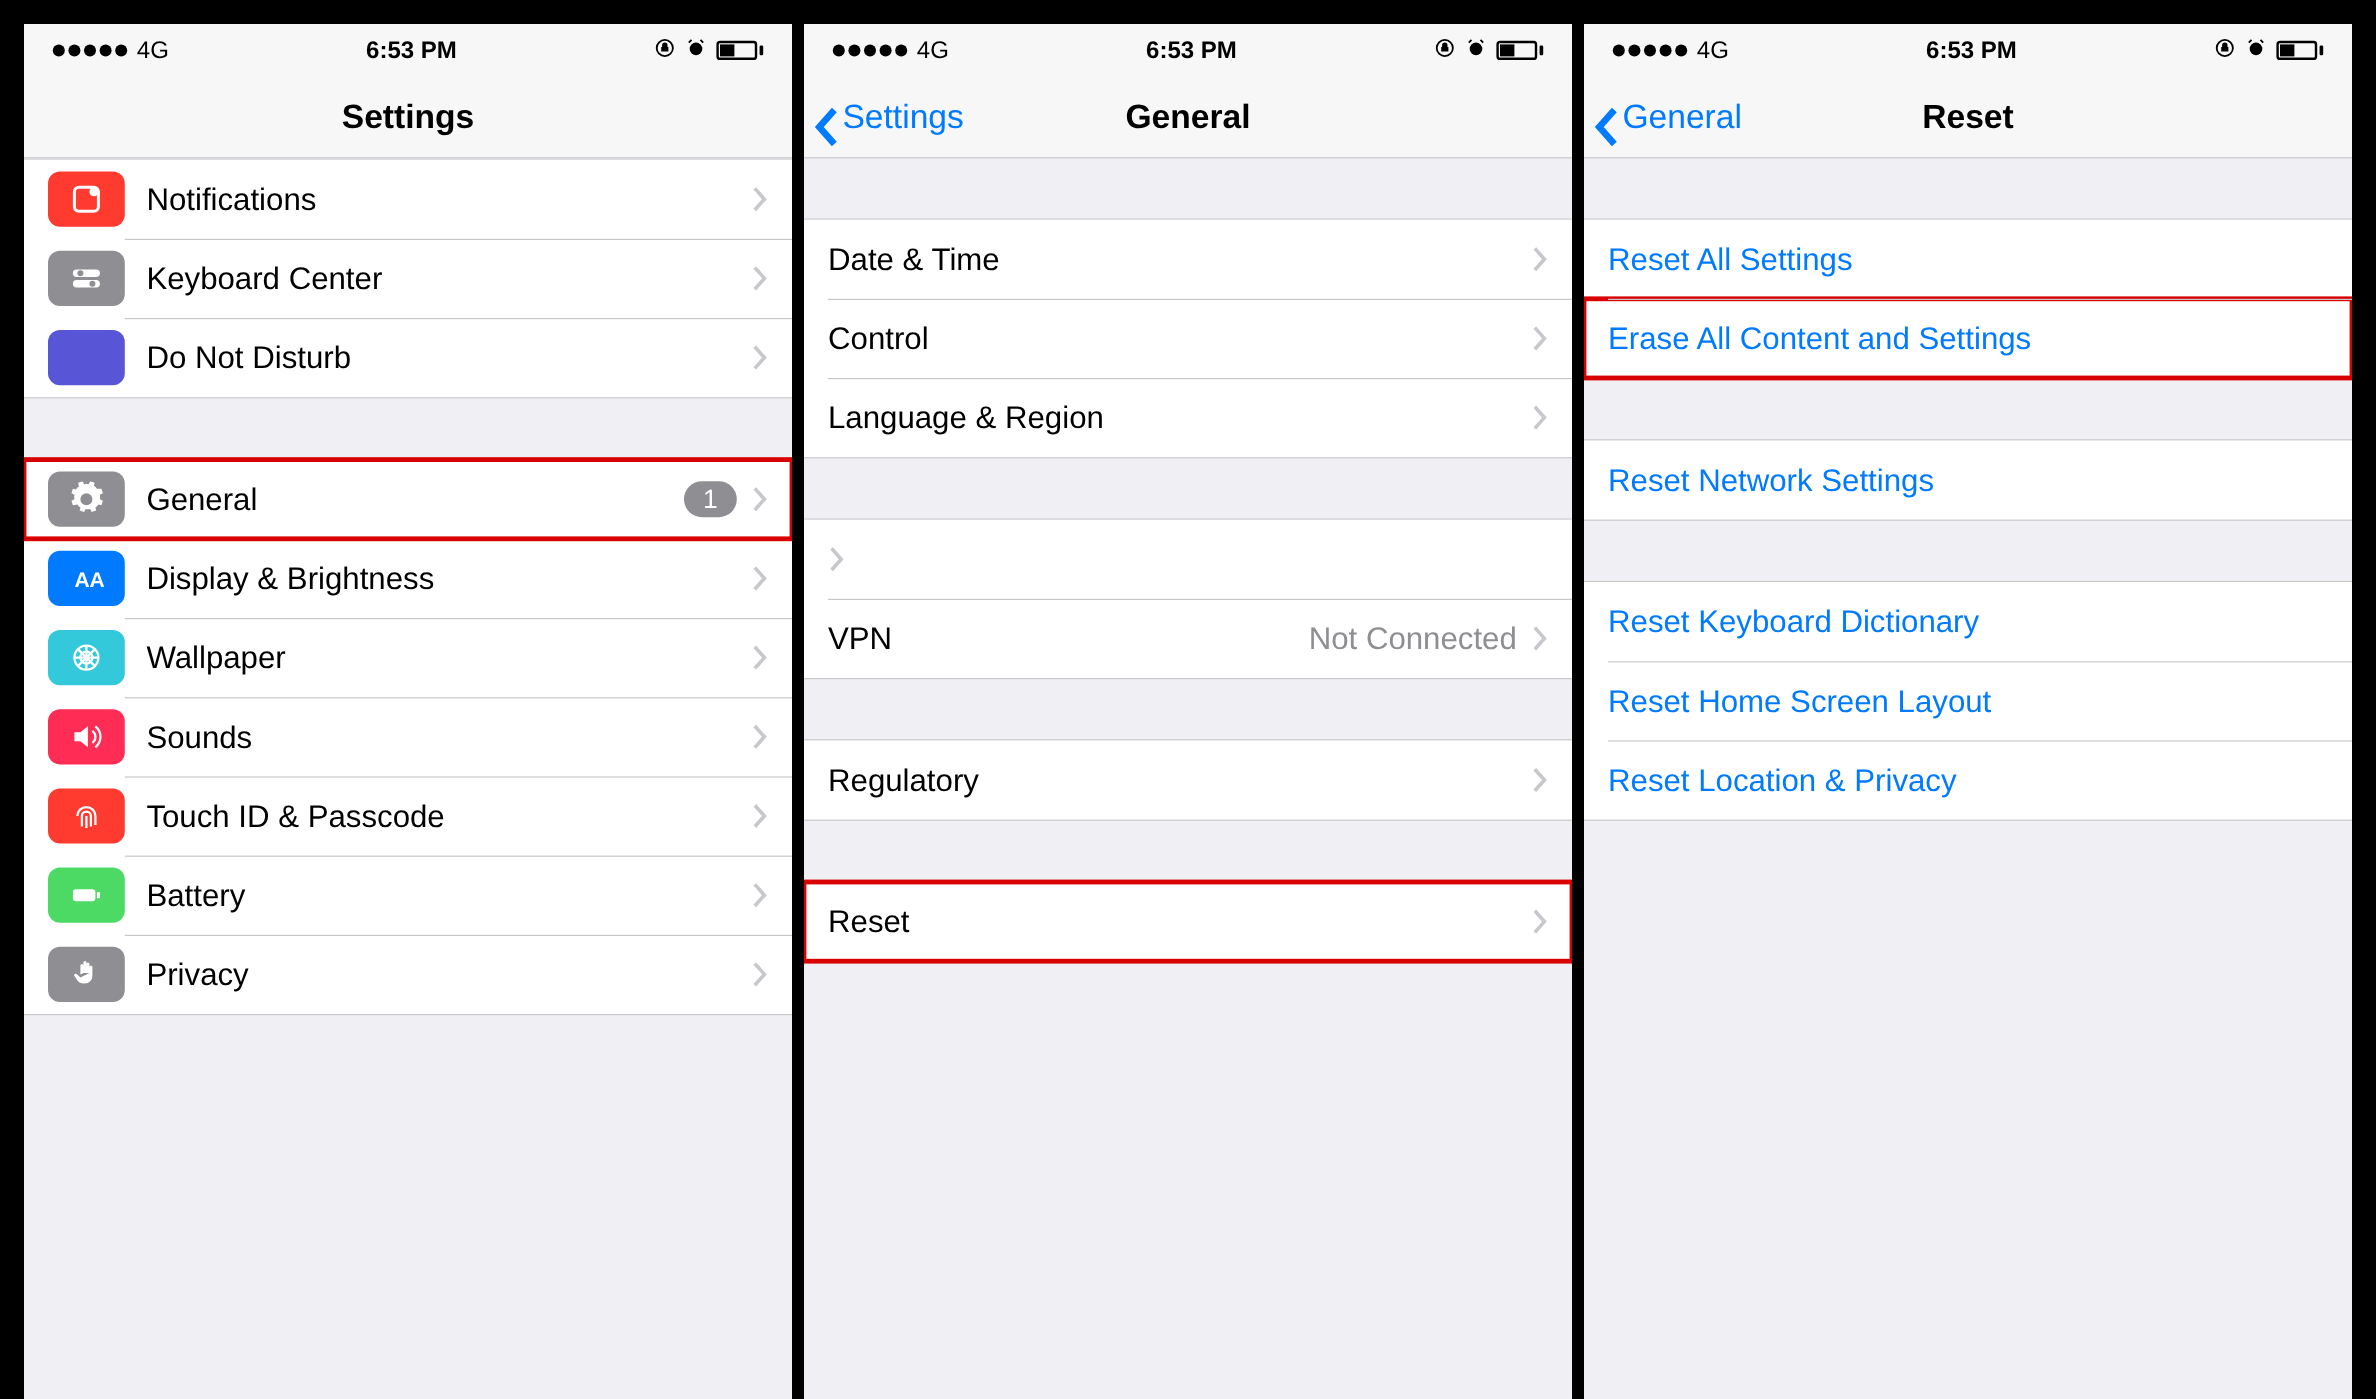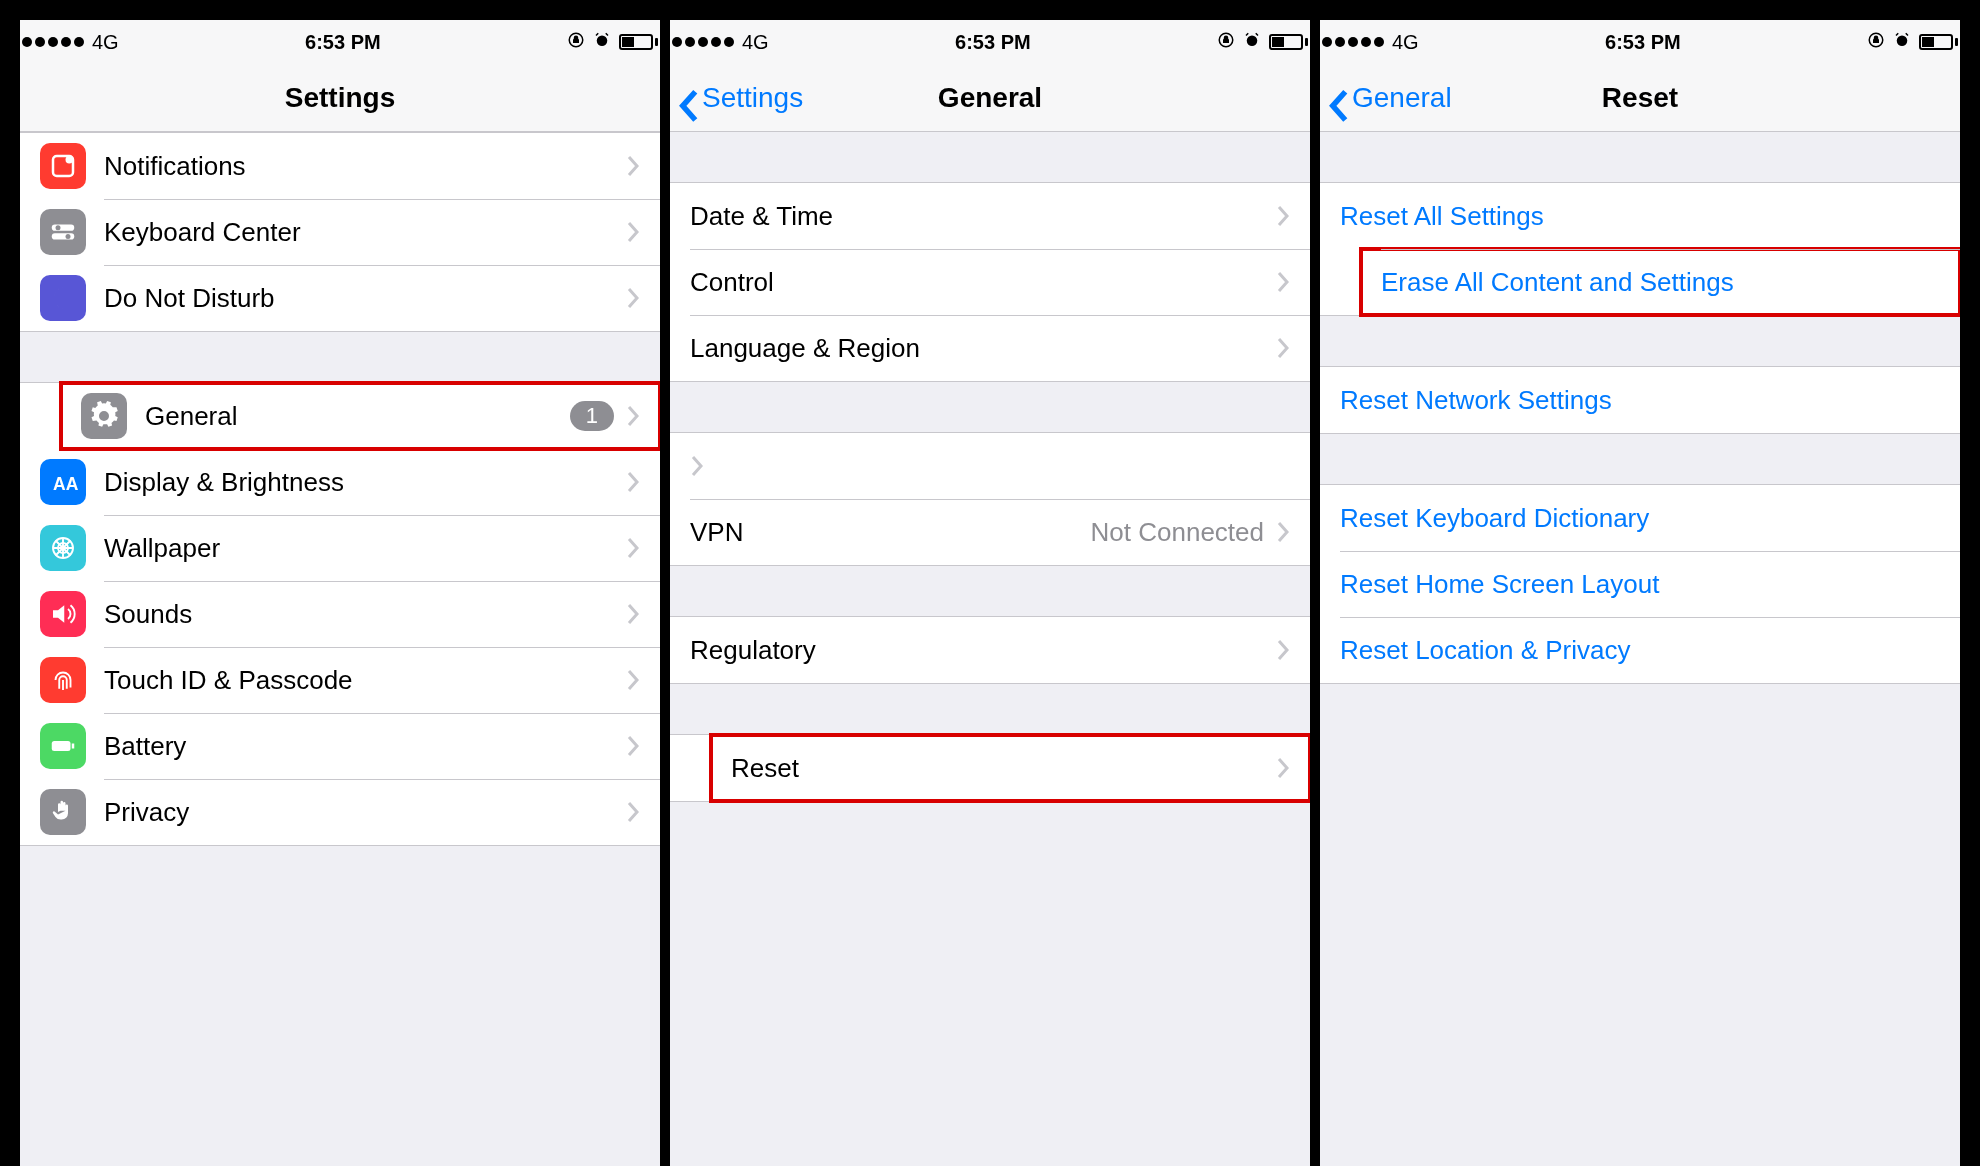--- a/index.html
+++ b/index.html
@@ -27,21 +27,21 @@
     overflow: hidden;
     position: relative;
   }
 
   
   .status-bar {
     height: 44px;
     display: flex;
     align-items: center;
     justify-content: space-between;
-    padding: 0 2px;
+    padding: 0 24px;
     font-size: 20px;
     font-weight: 500;
     background: #f7f7f8;
   }
   .status-left, .status-right {
     display: flex;
     align-items: center;
     gap: 8px;
   }
   .status-center { font-weight: 600; }
@@ -122,21 +122,21 @@
   .row + .row::before {
     content: "";
     position: absolute;
     left: 20px; right: 0; top: 0;
     height: 1px;
     background: #c8c7cc;
   }
   .row.with-icon + .row.with-icon::before { left: 84px; }
 
   .row-icon {
-    width: 46px; height: 46px;
+    width: 64px; height: 46px;
     border-radius: 10px;
     margin-right: 18px;
     display: flex;
     align-items: center;
     justify-content: center;
     flex-shrink: 0;
     color: #fff;
   }
   .row-label {
     flex: 1;
@@ -162,21 +162,20 @@
     width: 14px; height: 24px;
     flex-shrink: 0;
   }
   .chevron svg { display: block; }
 
   .highlight {
     outline: 4px solid #d80000;
     outline-offset: -2px;
     position: relative;
     z-index: 2;
-    margin-left: 41px;
   }
 
   
   .ic-red { background: #ff3b30; }
   .ic-gray { background: #8e8e93; }
   .ic-purple { background: #5856d6; }
   .ic-gear { background: #8e8e93; }
   .ic-blue { background: #007aff; }
   .ic-cyan { background: #34c8db; }
   .ic-pink { background: #ff2d55; }

